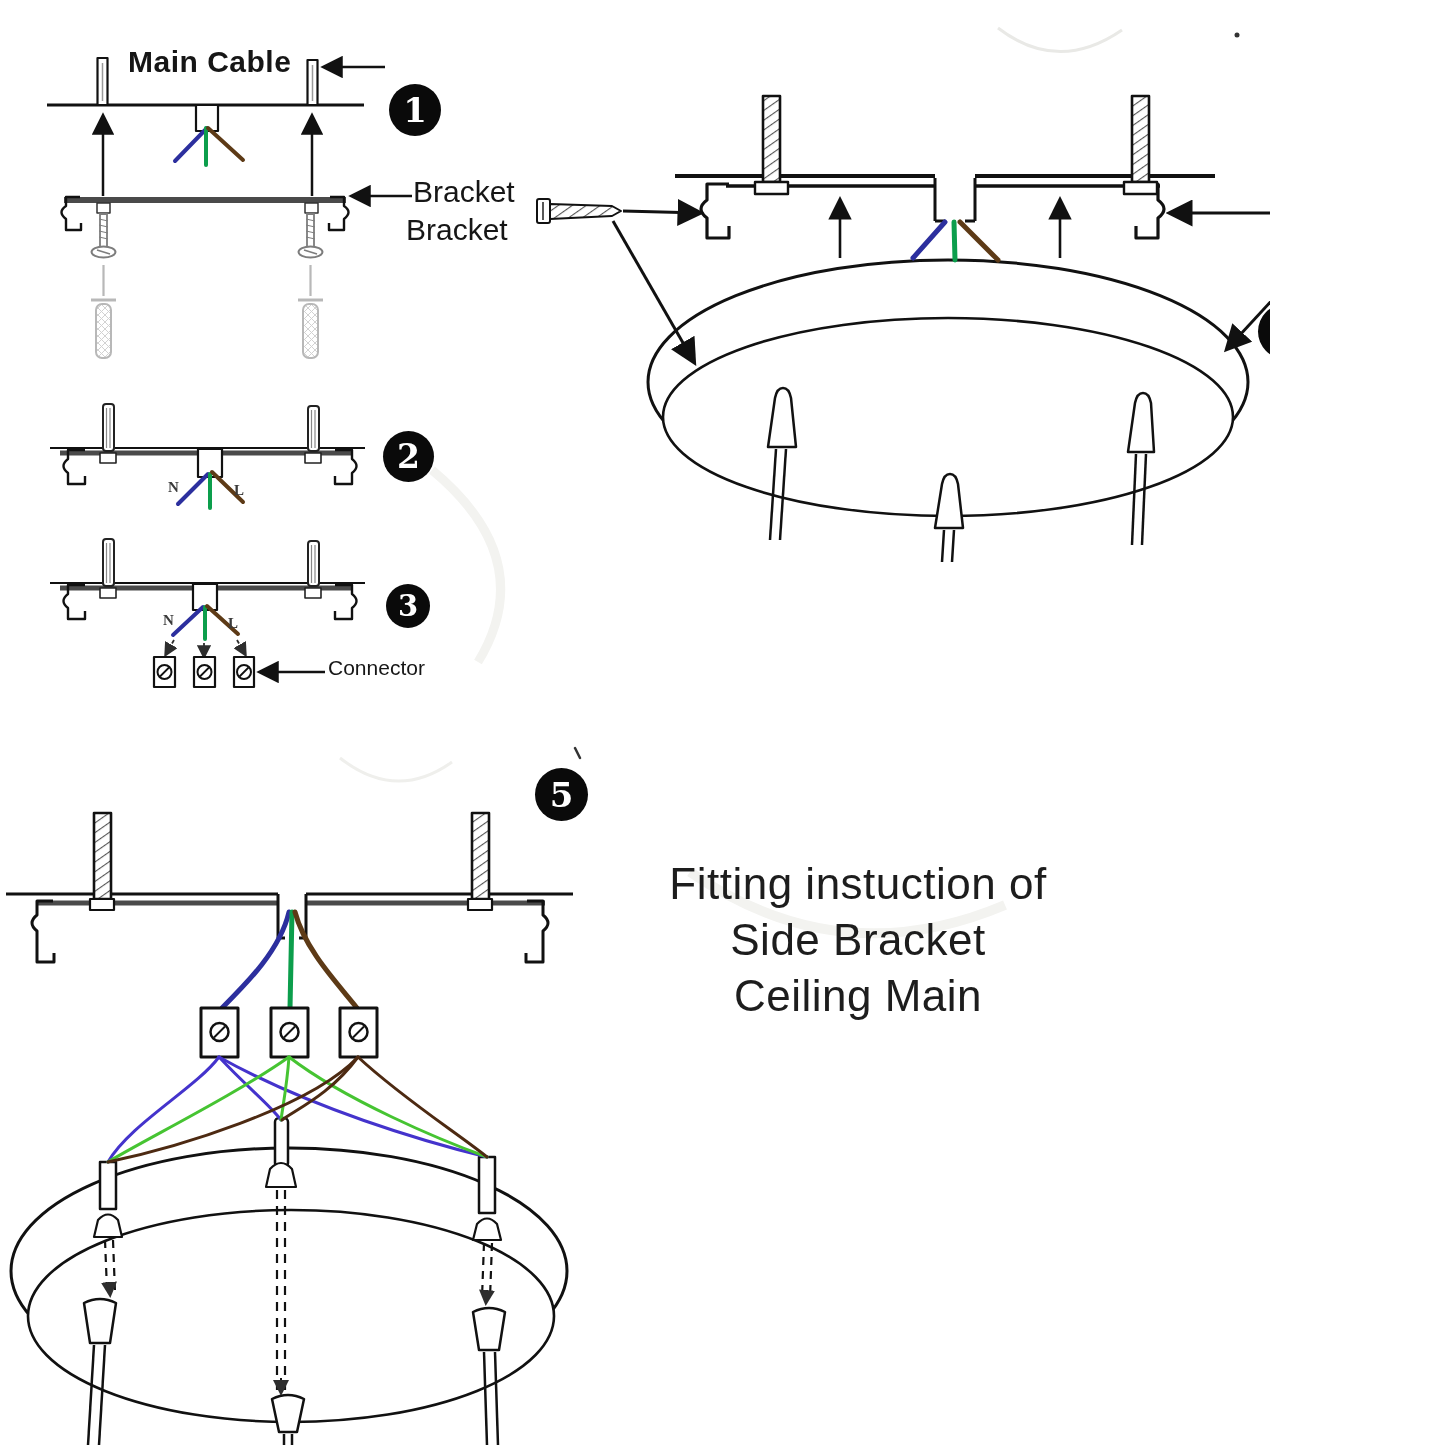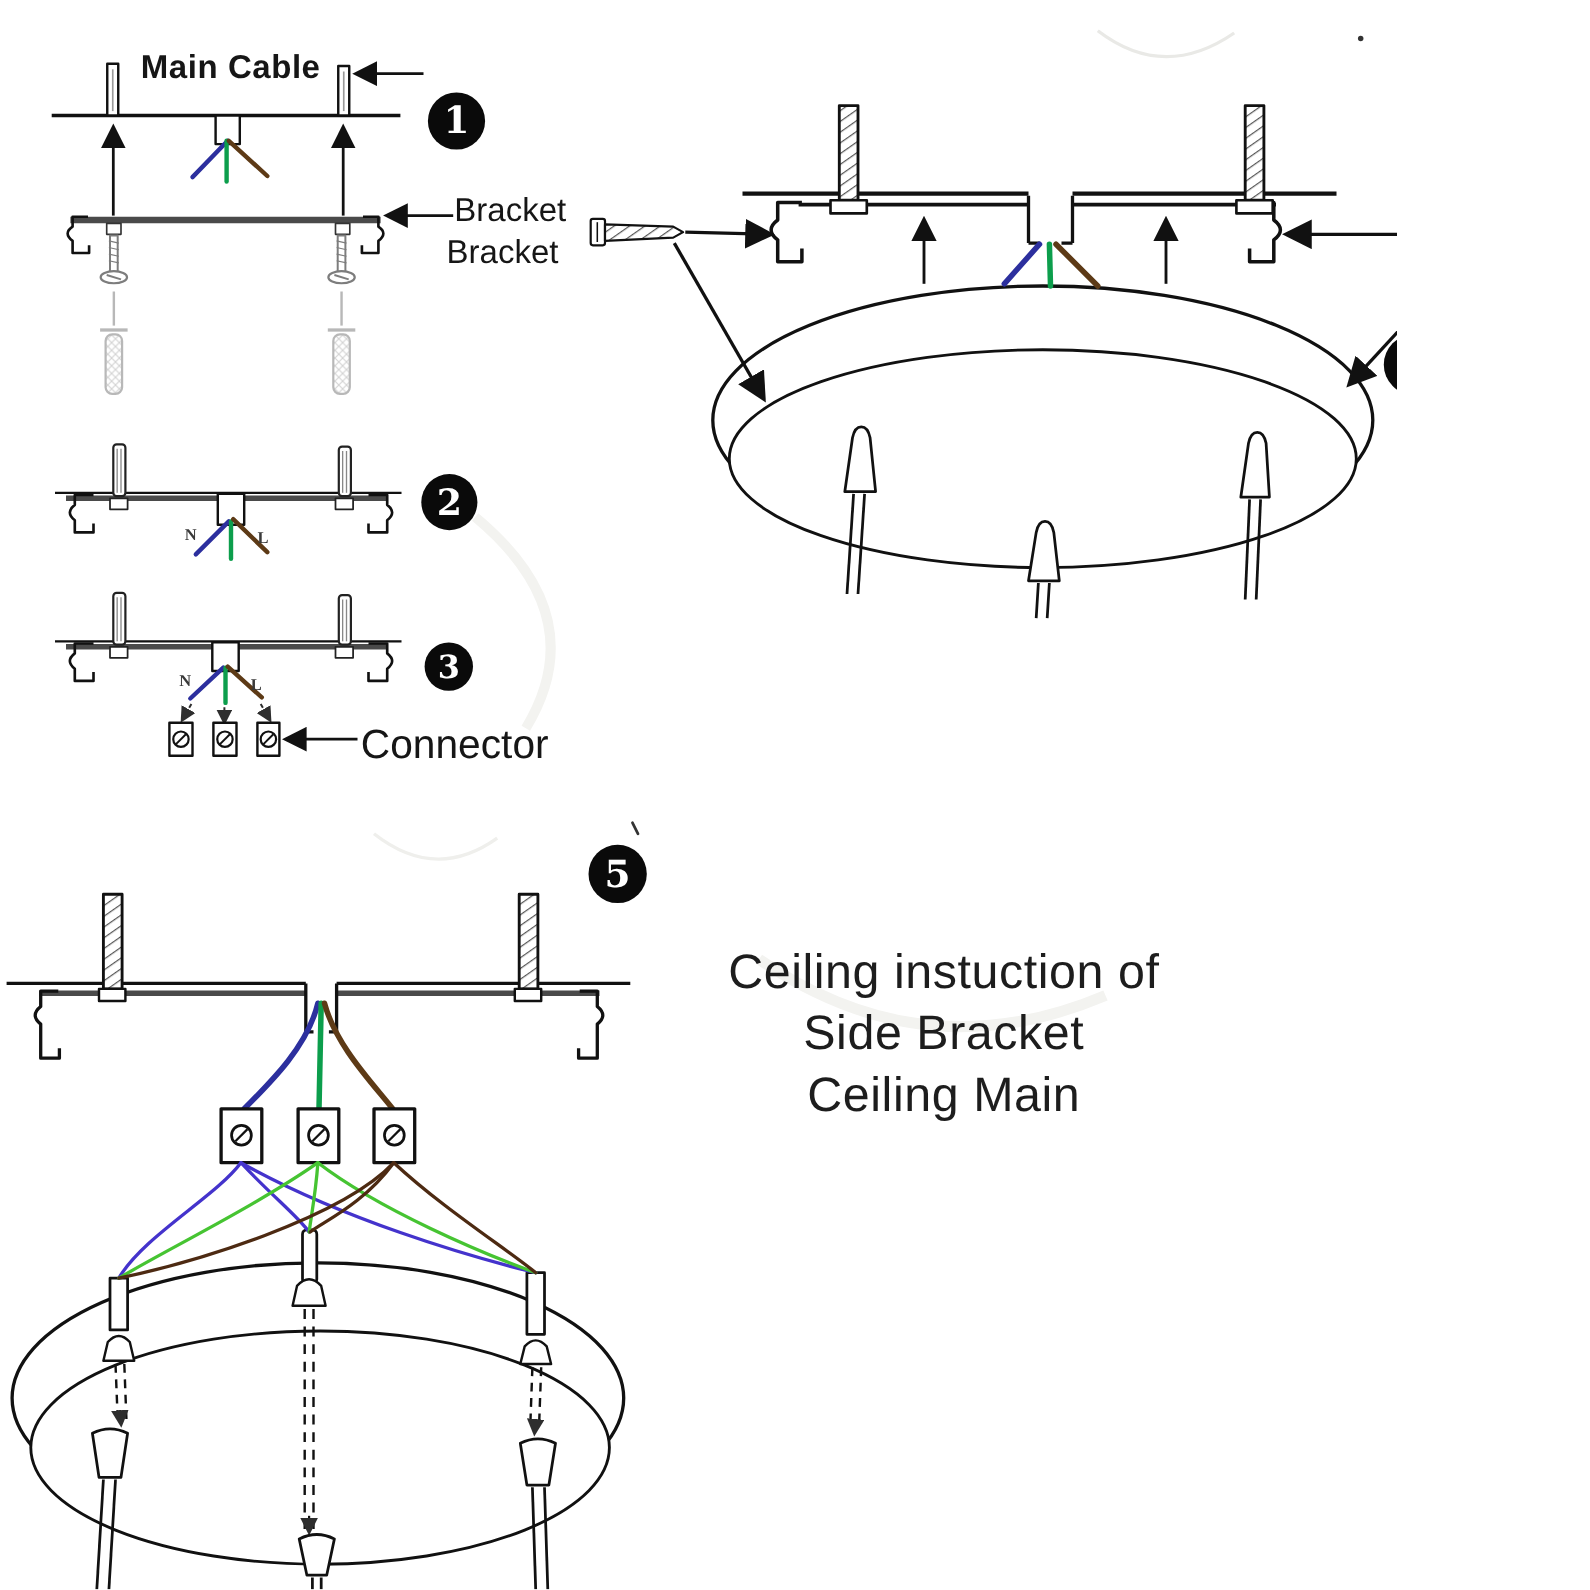--- a/index.html
+++ b/index.html
@@ -5,21 +5,21 @@
   html,body{margin:0;padding:0;background:#fff;}
   .canvas{
     position:relative;width:1270px;height:1445px;background:#ffffff;overflow:hidden;
     font-family:"Liberation Sans",sans-serif;color:#111;text-decoration:underline;
   }
   .art{position:absolute;left:0;top:0;width:1445px;height:1445px;}
   .lbl{position:absolute;white-space:nowrap;color:#161616;}
   .lbl-main-cable{left:128px;top:45px;font-size:30px;font-weight:700;letter-spacing:.5px;}
   .lbl-ceiling{left:413px;top:175px;font-size:30px;}
   .lbl-bracket{left:406px;top:213px;font-size:30px;}
-  .lbl-connector{left:328px;top:656px;font-size:37px;}
+  .lbl-connector{left:328px;top:656px;font-size:21px;}
   .title-block{position:absolute;left:618px;top:856px;width:480px;text-align:center;
     font-size:44px;line-height:56px;letter-spacing:.5px;color:#1d1d1d;}
   .wire-lbl{position:absolute;font-family:"Liberation Serif",serif;font-weight:700;
     font-size:15px;color:#3a3a3a;}
   .badge{position:absolute;border-radius:50%;background:#0a0a0a;color:#fff;
     display:flex;align-items:center;justify-content:center;
     font-family:"DejaVu Serif",serif;font-weight:700;}
   .b1{left:389px;top:84px;width:52px;height:52px;font-size:34px;}
   .b2{left:383px;top:431px;width:51px;height:51px;font-size:33px;}
   .b3{left:386px;top:584px;width:44px;height:44px;font-size:29px;}
@@ -315,21 +315,21 @@
     </g>
   </g>
 </svg>
 
 <div class="lbl lbl-main-cable">Main Cable</div>
 <div class="lbl lbl-ceiling">Bracket</div>
 <div class="lbl lbl-bracket">Bracket</div>
 <div class="lbl lbl-connector">Connector</div>
 
 <div class="title-block">
-  <div>Ceiling instuction of</div>
+  <div>Fitting instuction of</div>
   <div>Side Bracket</div>
   <div>Ceiling Main</div>
 </div>
 
 <div class="wire-lbl" style="left:168px;top:479px;">N</div>
 <div class="wire-lbl" style="left:234px;top:482px;">L</div>
 <div class="wire-lbl" style="left:163px;top:612px;">N</div>
 <div class="wire-lbl" style="left:228px;top:615px;">L</div>
 
 <div class="badge b1">1</div>

